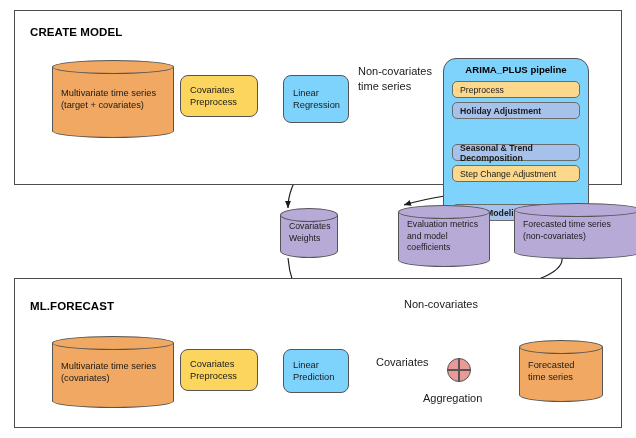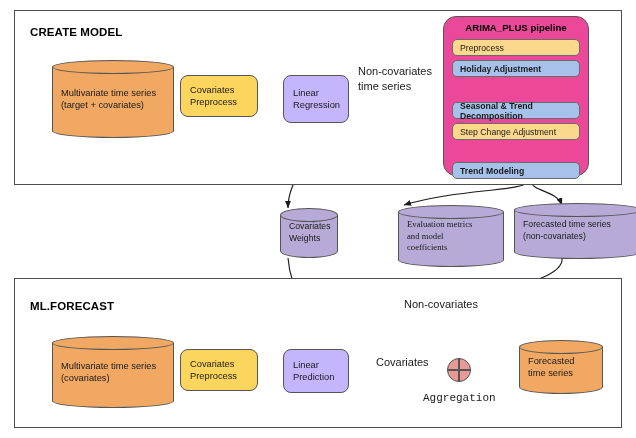--- a/index.html
+++ b/index.html
@@ -47,21 +47,21 @@
     font-size: 9.3px;
     color: #1a1a1a;
     line-height: 1.32;
   }
   .rbox {
     border: 1.2px solid #555555;
     border-radius: 8px;
     padding-left: 9px;
   }
   .rbox.yellow { background: #FCD55E; }
-  .rbox.green  { background: #c4b5fd; }
+  .rbox.green  { background: #7dd3fc; }
   .cyl {
     position: absolute;
     box-sizing: border-box;
     margin-left: 20px;
   }
   .cyl .body {
     position: absolute;
     left: 0; right: 0;
     top: 7px; bottom: 7px;
     border-left: 1.2px solid #555;
@@ -93,21 +93,22 @@
   .cyl.purple .body, .cyl.purple .top, .cyl.purple .bottom { background: #B7AAD6; }
   .cyl .top { z-index: 2; }
   .cyl .body { z-index: 1; }
   .cyl .bottom { z-index: 0; }
 
   .pipeline {
     position: absolute;
     box-sizing: border-box;
     border: 1.3px solid #555555;
     border-radius: 13px;
-    background: #ec4899;
+    background: #7dd3fc;
+    margin-top: 42px;
   }
   .pipeline-title {
     position: absolute;
     left: 0; right: 0;
     top: 5px;
     text-align: center;
     font-weight: bold;
     font-size: 9.6px;
     color: #000000;
   }
@@ -222,21 +223,21 @@
   </div>
 
   <div class="cyl purple" style="left:260px; top:208px; width:58px; height:50px;">
     <div class="bottom"></div>
     <div class="body"></div>
     <div class="top"></div>
     <div class="label" style="white-space:pre-line; font-size:8.7px;">Covariates
 Weights</div>
   </div>
 
-  <div class="cyl purple" style="left:378px; top:205px; width:106px; height:62px;font-family:Liberation Serif, serif;">
+  <div class="cyl purple" style="left:378px; top:205px; width:92px; height:62px;">
     <div class="bottom"></div>
     <div class="body"></div>
     <div class="top"></div>
     <div class="label" style="white-space:pre-line; font-size:8.7px;">Evaluation metrics
 and model
 coefficients</div>
   </div>
 
   <div class="cyl purple" style="left:494px; top:203px; width:128px; height:56px;">
     <div class="bottom"></div>
@@ -261,23 +262,23 @@
 Preprocess</div>
 
   <div class="node rbox green" style="left:283px; top:349px; width:66px; height:44px; white-space:pre-line;">Linear
 Prediction</div>
 
   <div class="edge-label" style="left:376px; top:355px;">Covariates</div>
 
   <div class="edge-label" style="left:404px; top:297px;">Non-covariates</div>
 
   <div class="agg" style="left:447px; top:358px;"></div>
-  <div class="edge-label" style="left:423px; top:391px;font-family:Liberation Mono, monospace;">Aggregation</div>
-
-  <div class="cyl orange" style="left:499px; top:340px; width:84px; height:54px;">
+  <div class="edge-label" style="left:423px; top:391px;">Aggregation</div>
+
+  <div class="cyl orange" style="left:499px; top:340px; width:84px; height:62px;">
     <div class="bottom"></div>
     <div class="body"></div>
     <div class="top"></div>
     <div class="label" style="white-space:pre-line;">Forecasted
 time series</div>
   </div>
 
 </div>
 
 </body></html>

